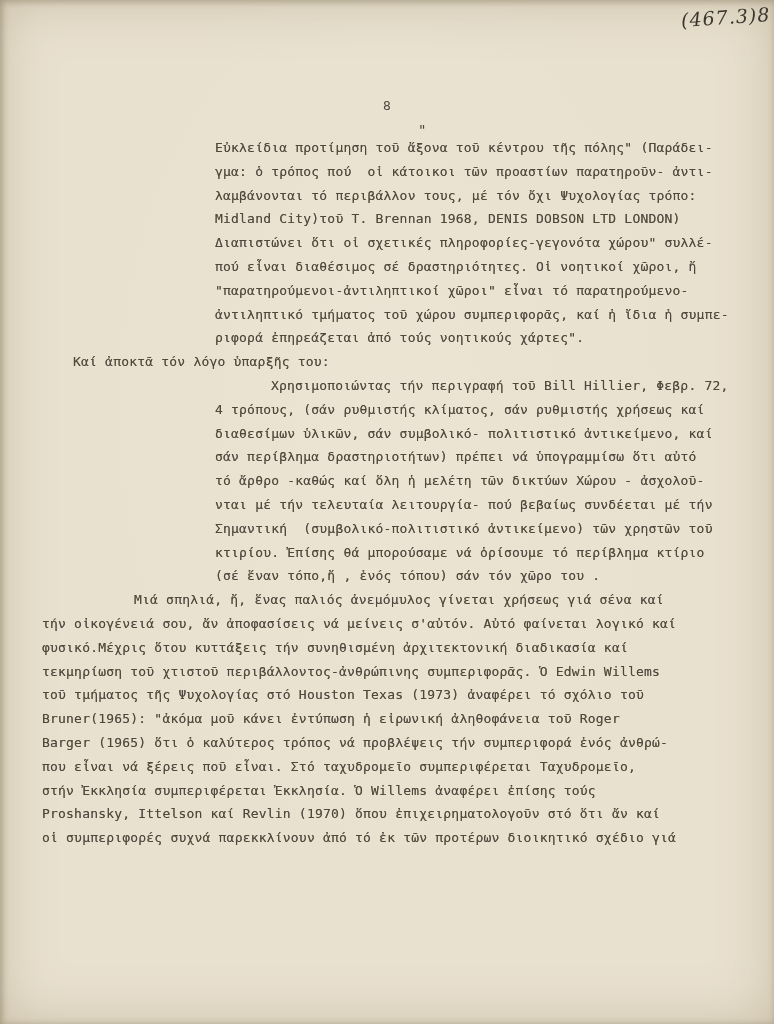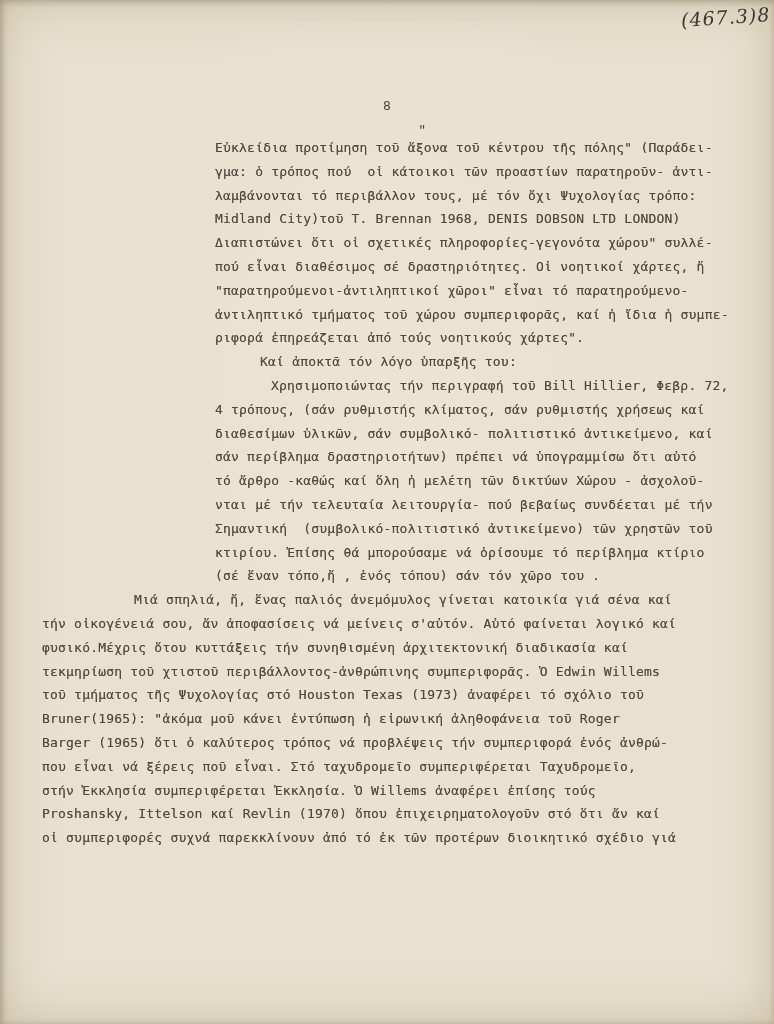--- a/index.html
+++ b/index.html
@@ -59,21 +59,21 @@
     top: 136px;
     width: 662px;
     font-size: 13px;
     line-height: 23.8px;
     letter-spacing: 0.2px;
     color: var(--ink, #50473d);
     text-shadow: 0 0 0.6px rgba(80, 70, 60, 0.55);
   }
   .tline { white-space: pre; }
   .block.quote1 { margin-left: 173px; }
-  .block.kai    { margin-left: 31px; text-align: center; }
+  .block.kai    { margin-left: 31px; }
   .block.quote2 { margin-left: 173px; }
   .block.quote2 .tline:first-child { padding-left: 56px; text-align: right; }
   .block.para   { margin-left: 0; }
   .block.para .tline:first-child { padding-left: 92px; }
 </style>
 </head>
 <body>
 
 <div class="paper">
   <div class="annotation">(467.3)8</div>
@@ -82,21 +82,21 @@
 
   <div class="stray">"</div>
 
   <div class="text-area">
     <div class="block quote1">
         <div class="tline">Εὐκλείδια προτίμηση τοῦ ἄξονα τοῦ κέντρου τῆς πόλης" (Παράδει-</div>
         <div class="tline">γμα: ὁ τρόπος πού  οἱ κάτοικοι τῶν προαστίων παρατηροῦν- ἀντι-</div>
         <div class="tline">λαμβάνονται τό περιβάλλον τους, μέ τόν ὄχι Ψυχολογίας τρόπο:</div>
         <div class="tline">Midland City)τοῦ T. Brennan 1968, DENIS DOBSON LTD LONDON)</div>
         <div class="tline">Διαπιστώνει ὅτι οἱ σχετικές πληροφορίες-γεγονότα χώρου" συλλέ-</div>
-        <div class="tline">πού εἶναι διαθέσιμος σέ δραστηριότητες. Οἱ νοητικοί χάρτες, ἤ</div>
+        <div class="tline">πού εἶναι διαθέσιμος σέ δραστηριότητες. Οἱ νοητικοί χῶροι, ἤ</div>
         <div class="tline">"παρατηρούμενοι-ἀντιληπτικοί χῶροι" εἶναι τό παρατηρούμενο-</div>
         <div class="tline">ἀντιληπτικό τμήματος τοῦ χώρου συμπεριφορᾶς, καί ἡ ἴδια ἡ συμπε-</div>
         <div class="tline">ριφορά ἐπηρεάζεται ἀπό τούς νοητικούς χάρτες".</div>
       </div>
 
     <div class="block kai">
         <div class="tline">Καί ἀποκτᾶ τόν λόγο ὑπαρξῆς του:</div>
       </div>
 
     <div class="block quote2">
@@ -105,21 +105,21 @@
         <div class="tline">διαθεσίμων ὑλικῶν, σάν συμβολικό- πολιτιστικό ἀντικείμενο, καί</div>
         <div class="tline">σάν περίβλημα δραστηριοτήτων) πρέπει νά ὑπογραμμίσω ὅτι αὐτό</div>
         <div class="tline">τό ἄρθρο -καθώς καί ὅλη ἡ μελέτη τῶν δικτύων Χώρου - ἀσχολοῦ-</div>
         <div class="tline">νται μέ τήν τελευταία λειτουργία- πού βεβαίως συνδέεται μέ τήν</div>
         <div class="tline">Σημαντική  (συμβολικό-πολιτιστικό ἀντικείμενο) τῶν χρηστῶν τοῦ</div>
         <div class="tline">κτιρίου. Ἐπίσης θά μπορούσαμε νά ὁρίσουμε τό περίβλημα κτίριο</div>
         <div class="tline">(σέ ἕναν τόπο,ἤ , ἑνός τόπου) σάν τόν χῶρο του .</div>
       </div>
 
     <div class="block para">
-        <div class="tline">Μιά σπηλιά, ἤ, ἕνας παλιός ἀνεμόμυλος γίνεται κατοικία γιά σένα καί</div>
+        <div class="tline">Μιά σπηλιά, ἤ, ἕνας παλιός ἀνεμόμυλος γίνεται χρήσεως γιά σένα καί</div>
         <div class="tline">τήν οἰκογένειά σου, ἄν ἀποφασίσεις νά μείνεις σ'αὐτόν. Αὐτό φαίνεται λογικό καί</div>
         <div class="tline">φυσικό.Μέχρις ὅτου κυττάξεις τήν συνηθισμένη ἀρχιτεκτονική διαδικασία καί</div>
         <div class="tline">τεκμηρίωση τοῦ χτιστοῦ περιβάλλοντος-ἀνθρώπινης συμπεριφορᾶς. Ὁ Edwin Willems</div>
         <div class="tline">τοῦ τμήματος τῆς Ψυχολογίας στό Houston Texas (1973) ἀναφέρει τό σχόλιο τοῦ</div>
         <div class="tline">Bruner(1965): "ἀκόμα μοῦ κάνει ἐντύπωση ἡ εἰρωνική ἀληθοφάνεια τοῦ Roger</div>
         <div class="tline">Barger (1965) ὅτι ὁ καλύτερος τρόπος νά προβλέψεις τήν συμπεριφορά ἑνός ἀνθρώ-</div>
         <div class="tline">που εἶναι νά ξέρεις ποῦ εἶναι. Στό ταχυδρομεῖο συμπεριφέρεται Ταχυδρομεῖο,</div>
         <div class="tline">στήν Ἐκκλησία συμπεριφέρεται Ἐκκλησία. Ὁ Willems ἀναφέρει ἐπίσης τούς</div>
         <div class="tline">Proshansky, Ittelson καί Revlin (1970) ὅπου ἐπιχειρηματολογοῦν στό ὅτι ἄν καί</div>
         <div class="tline">οἱ συμπεριφορές συχνά παρεκκλίνουν ἀπό τό ἐκ τῶν προτέρων διοικητικό σχέδιο γιά</div>

